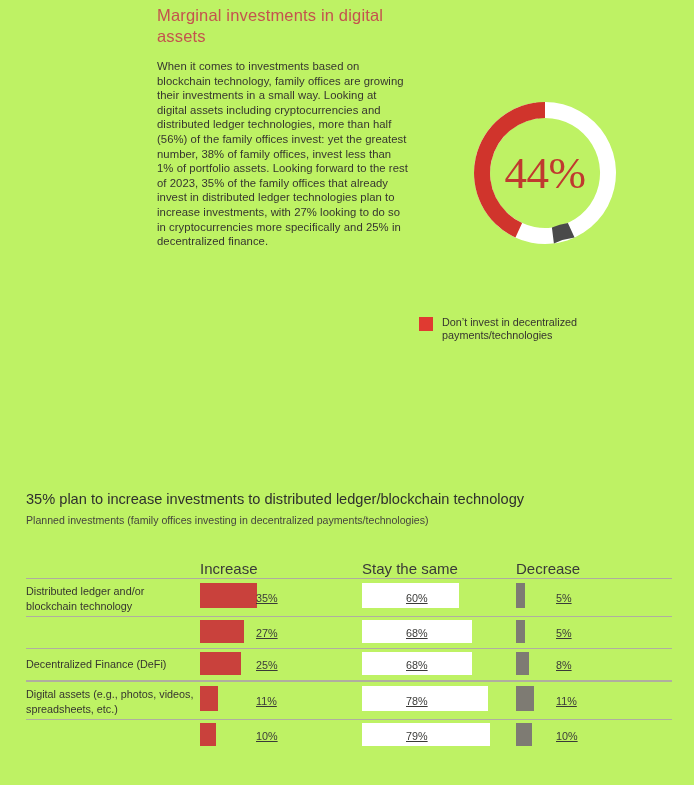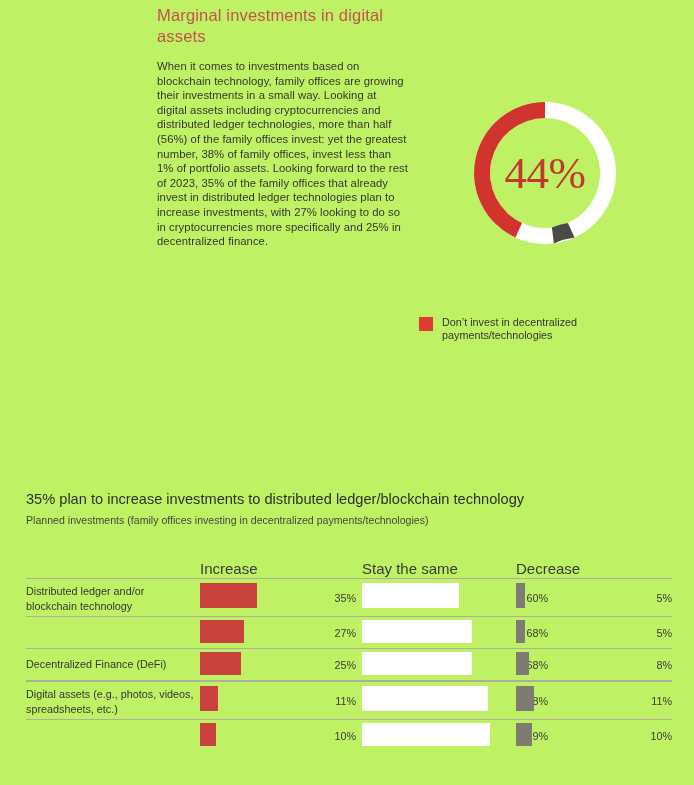--- a/index.html
+++ b/index.html
@@ -188,21 +188,22 @@
   .trow.h1 .bar { top: 3px; height: 23px; }
 
   .bar.increase { left: 174px; background: #c9413c; }
   .bar.same     { left: 336px; background: #ffffff; }
   .bar.decrease { left: 490px; background: #7e7b73; }
 
   .val {
     position: absolute;
     font-size: 10.8px;
     color: #3a3a38;
-    text-align: right;
+    text-align: left;
+    text-decoration: underline;
   }
   .val.increase { left: 230px; width: 100px; top: 13px; }
   .val.same     { left: 380px; width: 142px; top: 13px; }
   .val.decrease { left: 530px; width: 116px; top: 13px; }
   .trow.h1 .val { top: 10px; }
 </style>
 </head>
 <body>
 
 <div class="page">

